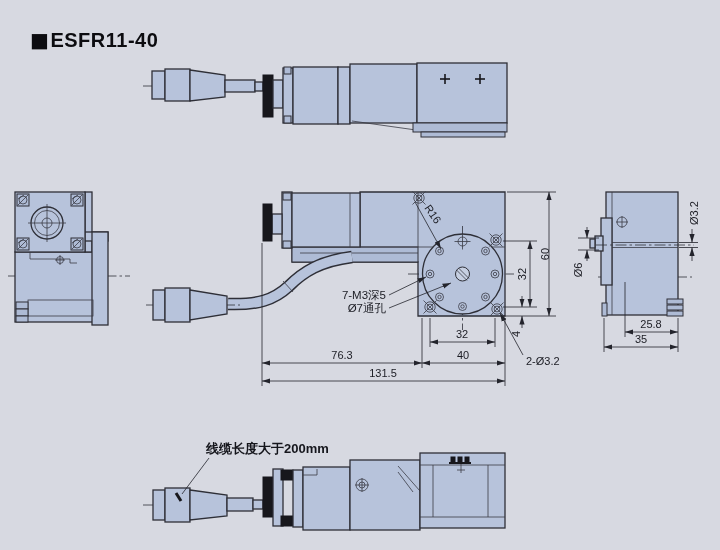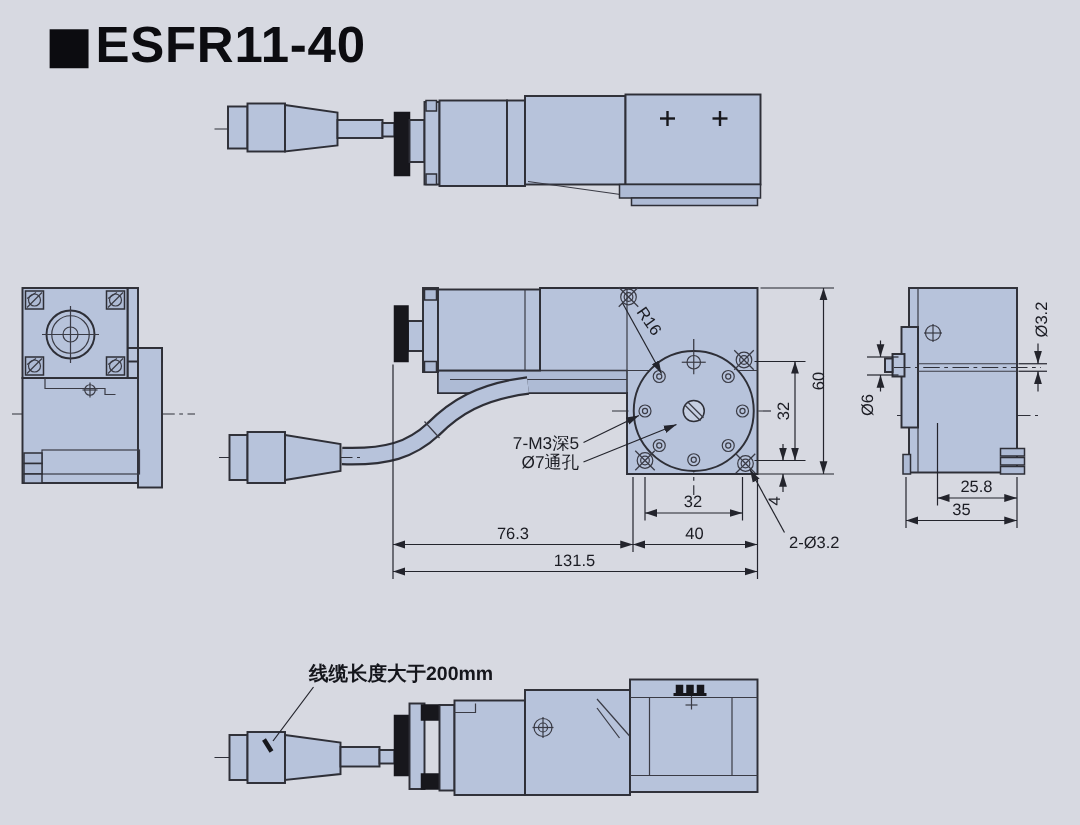--- a/index.html
+++ b/index.html
@@ -1,19 +1,19 @@
 <!DOCTYPE html>
 <html><head>
 <meta charset="utf-8">
 <style>
   html,body{margin:0;padding:0;}
   body{width:720px;height:550px;background:#d7d9e1;overflow:hidden;position:relative;
        font-family:"Liberation Sans",sans-serif;}
   .page{position:absolute;inset:0;}
-  .title{position:absolute;left:30px;top:10px;font-size:34px;font-weight:700;color:#0c0c10;
+  .title{position:absolute;left:30px;top:28px;font-size:20px;font-weight:700;color:#0c0c10;
          letter-spacing:.5px;white-space:nowrap;}
   .title .marker{font-family:"DejaVu Sans",sans-serif;margin-right:1px;}
   svg{position:absolute;left:0;top:0;}
   .f  {fill:#b7c3db;stroke:#2e2f37;stroke-width:1.3;}
   .f2 {fill:#aebbd5;stroke:#2e2f37;stroke-width:1;}
   .fl {fill:#c6cfe1;stroke:#2e2f37;stroke-width:1;}
   .ln {stroke:#2e2f37;stroke-width:1.3;fill:none;}
   .tn {stroke:#3a3b45;stroke-width:.8;fill:none;}
   .blk{fill:#17171c;stroke:#17171c;}
   .dm {stroke:#23242c;stroke-width:.8;fill:none;}

